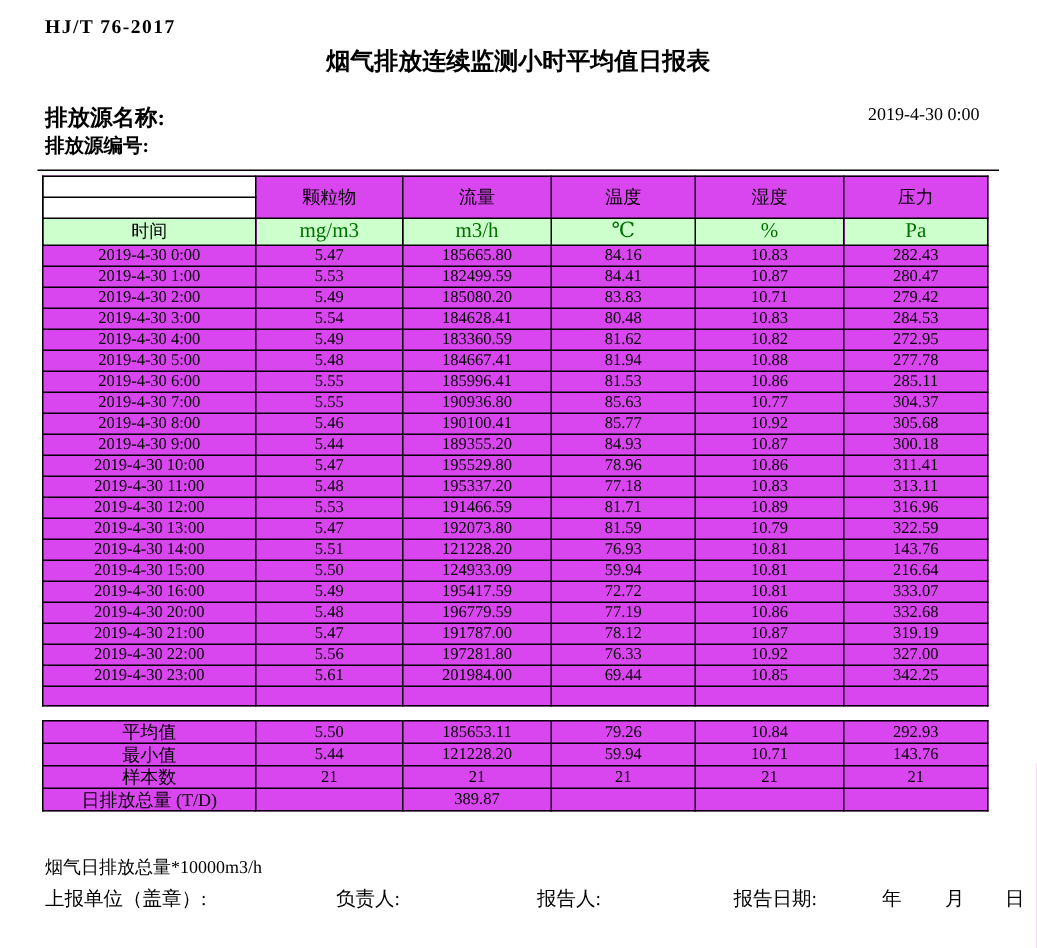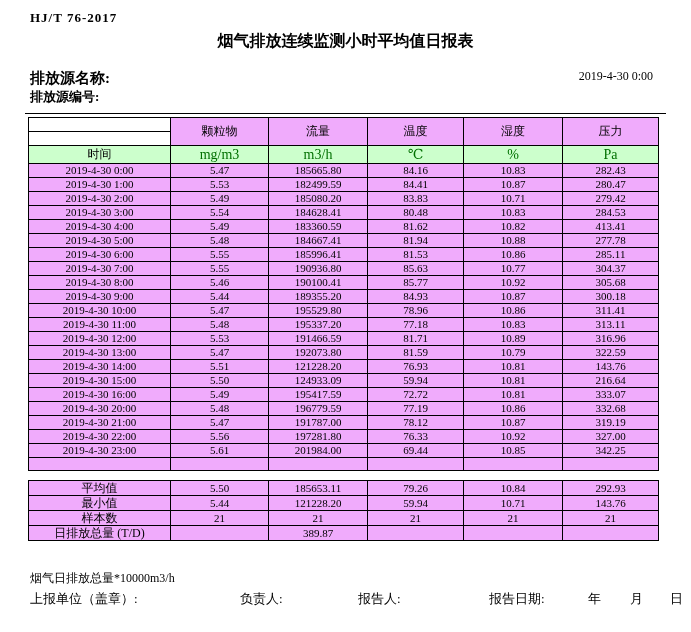--- a/index.html
+++ b/index.html
@@ -12,21 +12,21 @@
   .page { position:relative; width:691px; height:632px; background:#ffffff; overflow:hidden; }
 
   .std-code { position:absolute; left:30px; top:10px; font-size:13px; font-weight:bold; letter-spacing:1px; }
   .doc-title { position:absolute; left:0; top:31px; width:100%; text-align:center; font-size:16px; font-weight:bold; }
   .src-name  { position:absolute; left:30px; top:69px; font-size:15px; font-weight:bold; }
   .src-id    { position:absolute; left:30px; top:88px; font-size:13px; font-weight:bold; }
   .hdr-date  { position:absolute; right:38px; top:69px; font-size:12px; }
 
   .top-rule { position:absolute; left:25px; top:113px; width:641px; border-top:1px solid #000; }
 
-  table { border-collapse:collapse; table-layout:fixed; background:#f0abfc; }
+  table { border-collapse:collapse; table-layout:fixed; background:#d946ef; }
   td, th { border:1px solid #000; text-align:center; vertical-align:middle;
            overflow:hidden; white-space:nowrap; padding:0; font-weight:normal; }
 
   .main-table { position:absolute; left:28px; top:117px; width:630px; }
   .sum-table  { position:absolute; left:28px; top:480px; width:630px; }
 
   .h-empty { height:14px; background:#fff; }
   .h-param { font-size:12px; height:14px; }
   .green-bg { background:#ccffcc; }
   .h-time { height:14px; font-size:12px; color:#000000; }
@@ -35,21 +35,21 @@
   .main-table tbody td { height:13px; line-height:13px; font-size:11px; }
   .main-table .spacer td { height:13px; }
 
   .sum-table td { height:14px; line-height:14px; font-size:11px; }
   .sum-table td.c-label { font-size:12px; }
 
   .foot-note { position:absolute; left:30px; top:570px; font-size:12px; }
   .foot-line { position:absolute; left:0; top:590px; width:616px; height:16px; font-size:13px; }
   .foot-line span { position:absolute; top:0; }
   .lbl-unit { left:30px; }
-  .lbl-resp { left:240px;text-align:right; }
+  .lbl-resp { left:224px;text-align:right; }
   .lbl-rep  { left:358px; }
   .lbl-date { left:489px; }
   .lbl-year { left:588px; }
   .lbl-month{ left:630px; }
   .lbl-day  { left:670px; }
 </style>
 </head>
 <body>
 
 <div class="page">
@@ -124,21 +124,21 @@
           <td>80.48</td>
           <td>10.83</td>
           <td>284.53</td>
         </tr>
         <tr>
           <td class="c-time">2019-4-30 4:00</td>
           <td>5.49</td>
           <td>183360.59</td>
           <td>81.62</td>
           <td>10.82</td>
-          <td>413.41</td>
+          <td>272.95</td>
         </tr>
         <tr>
           <td class="c-time">2019-4-30 5:00</td>
           <td>5.48</td>
           <td>184667.41</td>
           <td>81.94</td>
           <td>10.88</td>
           <td>277.78</td>
         </tr>
         <tr>

